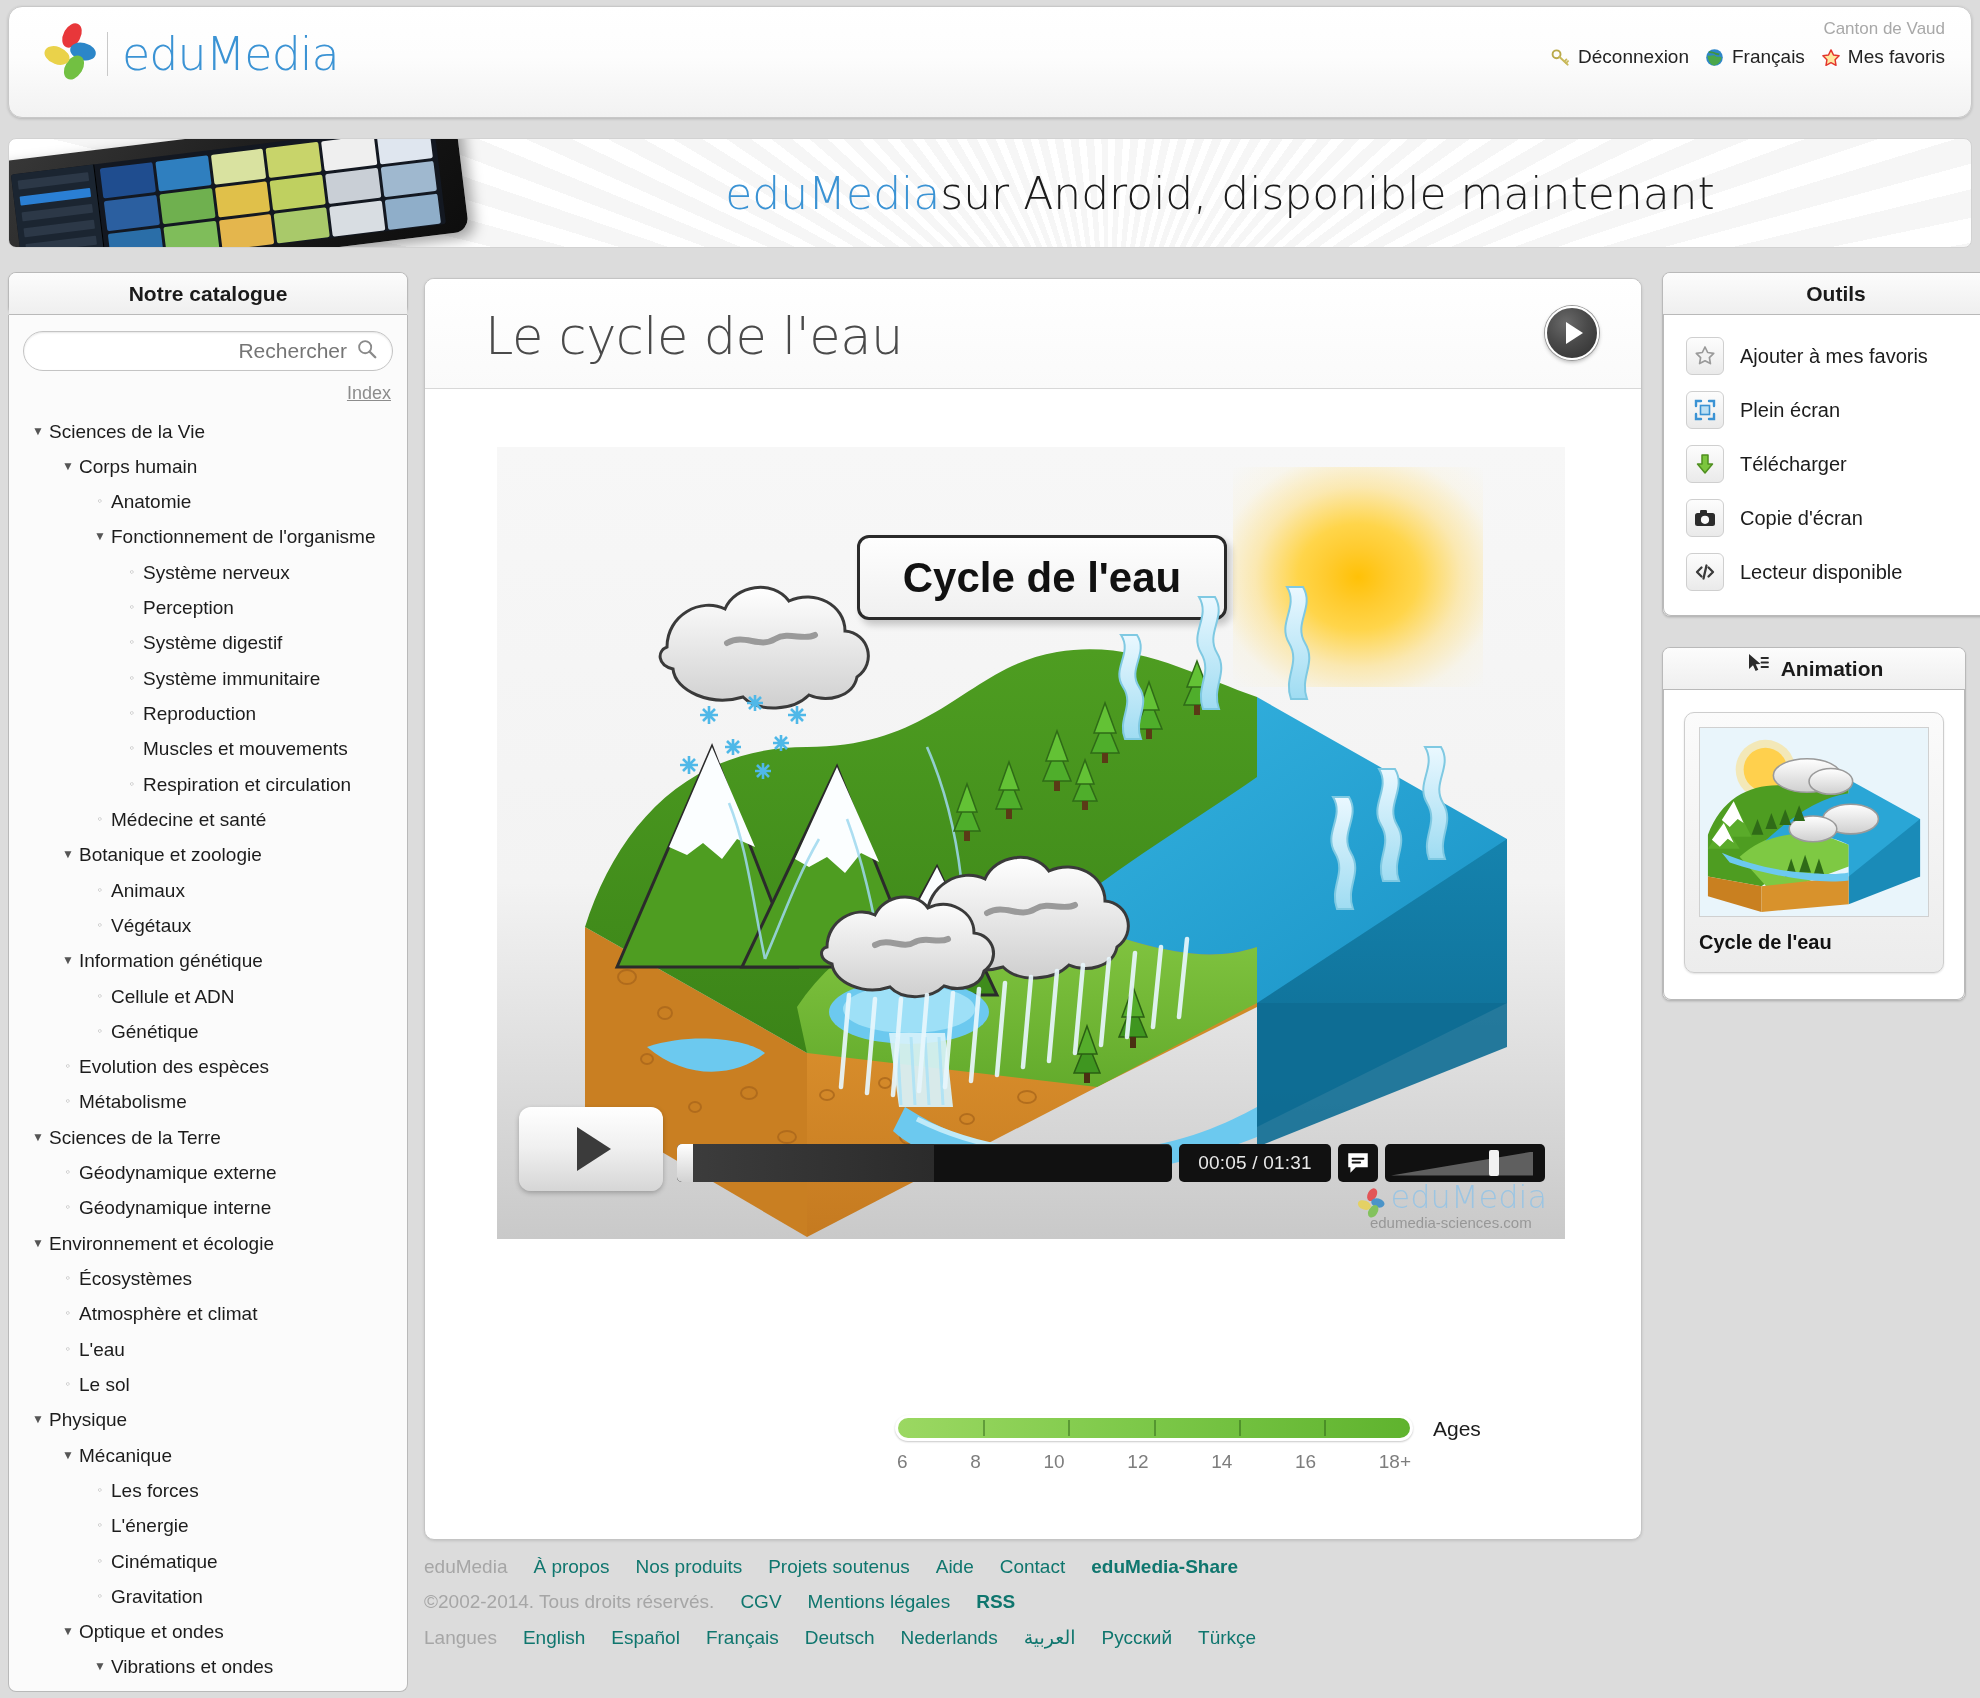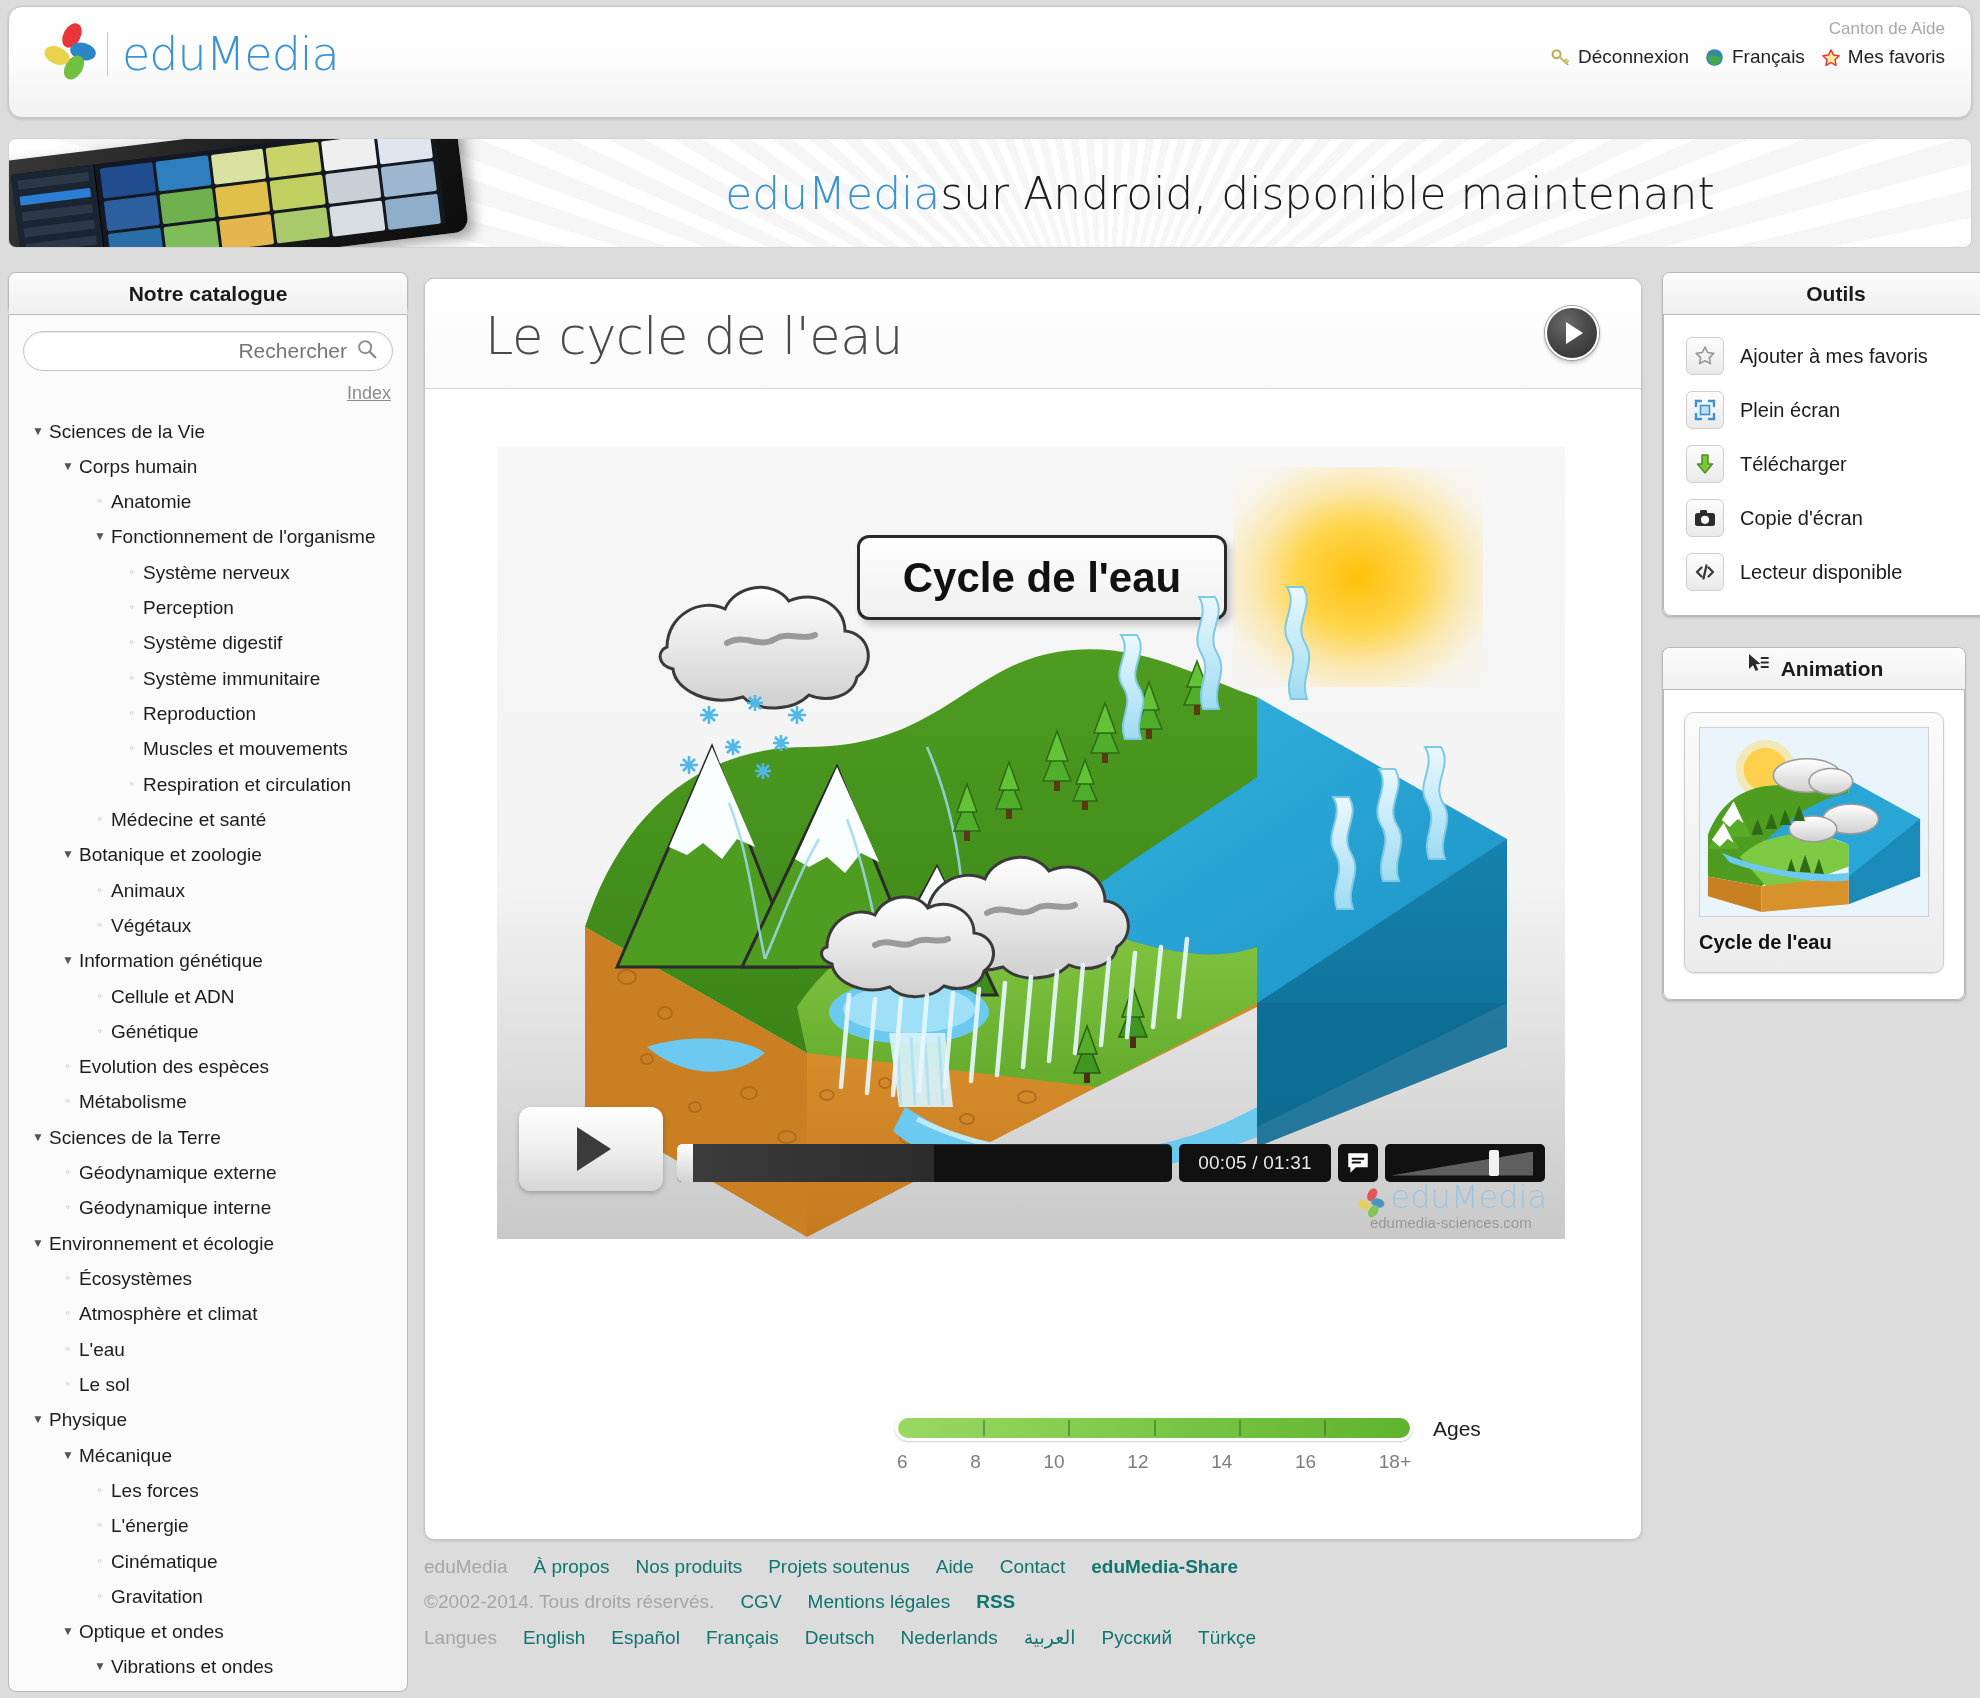--- a/index.html
+++ b/index.html
@@ -231,21 +231,21 @@
       <span class="pet r"></span>
       <span class="pet b"></span>
       <span class="pet g"></span>
       <span class="pet y"></span>
     </div>
     <div class="logo-sep"></div>
     <div class="logo-text">eduMedia</div>
   </div>
 
   <div id="header-right">
-    <div id="canton">Canton de Aide</div>
+    <div id="canton">Canton de Vaud</div>
     <div id="header-links">
 
       <div class="hlink">
         <span class="hicon">
           <svg viewBox="0 0 24 24" width="19" height="19">
             <circle cx="7" cy="8" r="5" fill="none" stroke="#b9a94a" stroke-width="2.4"></circle>
             <path d="M10.5 11 L21 21" stroke="#c9b95a" stroke-width="2.6" stroke-linecap="round"></path>
             <path d="M17 17 L19.5 14.5 M19 19 L21.5 16.5" stroke="#c9b95a" stroke-width="2.3" stroke-linecap="round"></path>
           </svg>
         </span>

